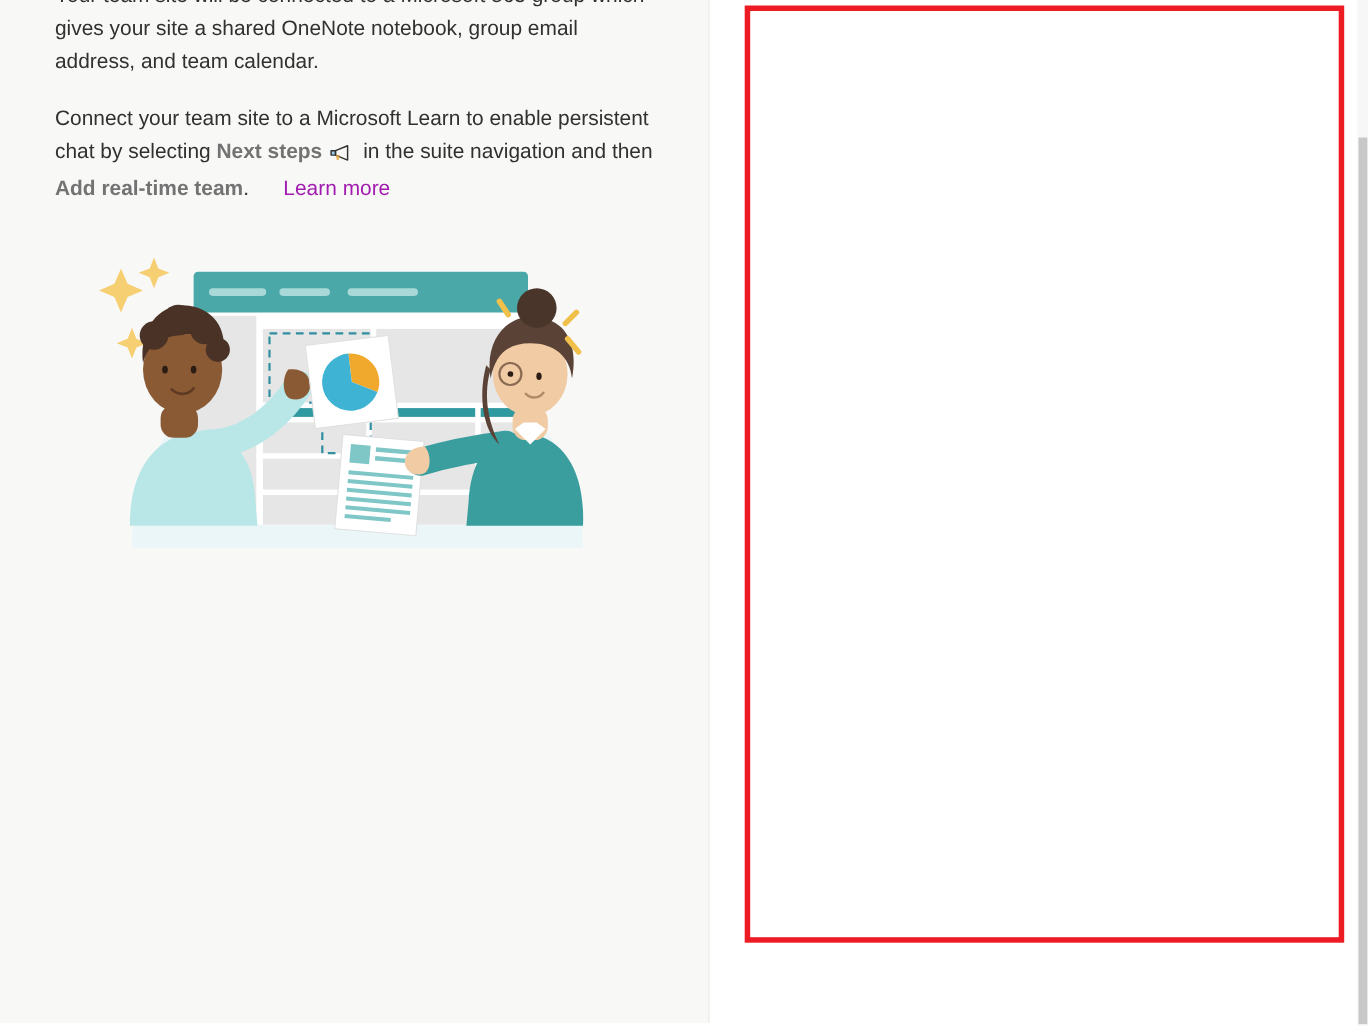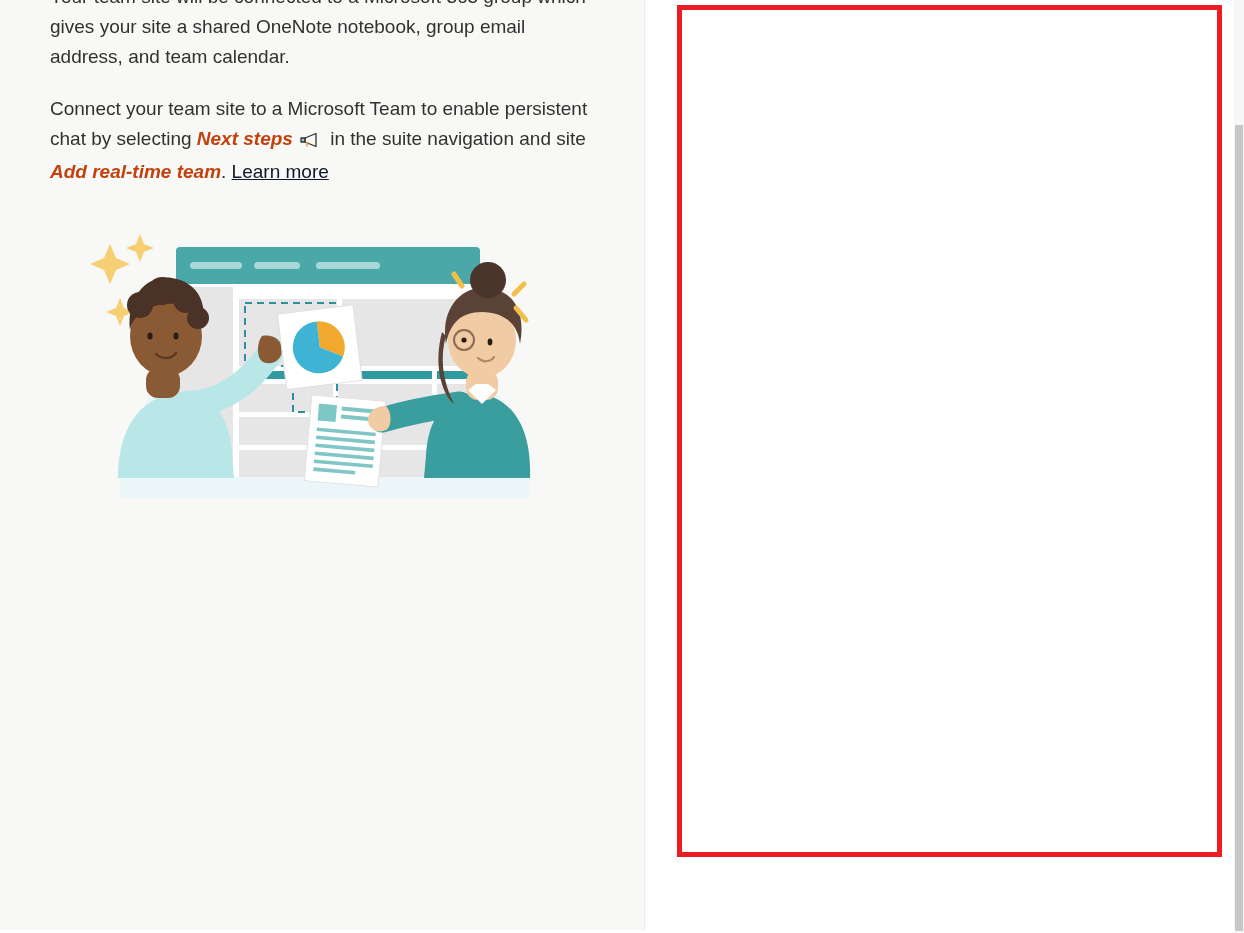--- a/index.html
+++ b/index.html
@@ -17,22 +17,22 @@
     position: absolute; left: 0; top: 0; width: 645px; height: 930px;
     background: #f8f8f7;
     border-right: 1px solid #edebe9;
     overflow: hidden;
   }
   .intro-text {
     position: absolute; left: 50px; top: -18px; width: 545px;
     font-size: 19px; line-height: 30px; color: #323130;
   }
   .intro-text p { margin: 0 0 22px 0; }
-  .intro-text b { font-weight: 700; color:#c2410c;font-style:italic; }
-  .learn-more { color: #0f172a; text-decoration: underline; cursor: pointer; }
+  .intro-text b { font-weight: 700; color:#737373; }
+  .learn-more { color: #a21caf; cursor: pointer; margin-left: 26px; }
   .megaphone { display:inline-block; vertical-align: -3px; margin: 0 6px; }
 
   
   .illustration { position: absolute; left: 90px; top: 208px; width: 470px; height: 290px; }
 
   
   .right-panel {
     position: absolute; left: 646px; top: 0; width: 586px; height: 933px;
     background: #ffffff;
   }
@@ -55,27 +55,27 @@
 </head>
 <body>
 
 <div id="root">
 
   <div class="left-panel">
 
     <div class="intro-text">
       <p>Your team site will be connected to a Microsoft 365 group which gives your site a shared OneNote notebook, group email address, and team calendar.</p>
       <p>
-        <span>Connect your team site to a Microsoft Team to enable persistent chat by selecting </span><b>Next steps</b><span class="megaphone"><svg width="20" height="16" viewBox="0 0 20 16">
+        <span>Connect your team site to a Microsoft Learn to enable persistent chat by selecting </span><b>Next steps</b><span class="megaphone"><svg width="20" height="16" viewBox="0 0 20 16">
               <path d="M17 1.5 L6 6 L6 10 L17 14.5 Z" fill="none" stroke="#323130" stroke-width="1.3" stroke-linejoin="round"></path>
               <path d="M17 1.5 L6 6 L6 10 L17 14.5 Z" fill="#ffffff" opacity="0.0"></path>
               <path d="M2 6 L6 6 L6 10 L2 10 Z" fill="#4aa8d6" opacity="0.55"></path>
               <path d="M6.5 10 L10 10 L9 14.5 L7 14.5 Z" fill="#e8a33d" opacity="0.75"></path>
               <path d="M2 6 L6 6 L6 10 L2 10 Z" fill="none" stroke="#323130" stroke-width="1.3" stroke-linejoin="round"></path>
-            </svg></span><span> in the suite navigation and site </span><b>Add real-time team</b><span>. </span><a class="learn-more">Learn more</a>
+            </svg></span><span> in the suite navigation and then </span><b>Add real-time team</b><span>. </span><a class="learn-more">Learn more</a>
       </p>
     </div>
 
     <div class="illustration">
       <svg width="470" height="290" viewBox="0 0 470 290">
 
         <path d="M30 290 A205 195 0 0 1 440 290 Z" fill="#eaf6f8"></path>
 
         <rect x="86" y="39" width="304" height="230" fill="#ffffff"></rect>
         <rect x="86" y="39" width="304" height="37" rx="4" fill="#4aa8a8"></rect>

